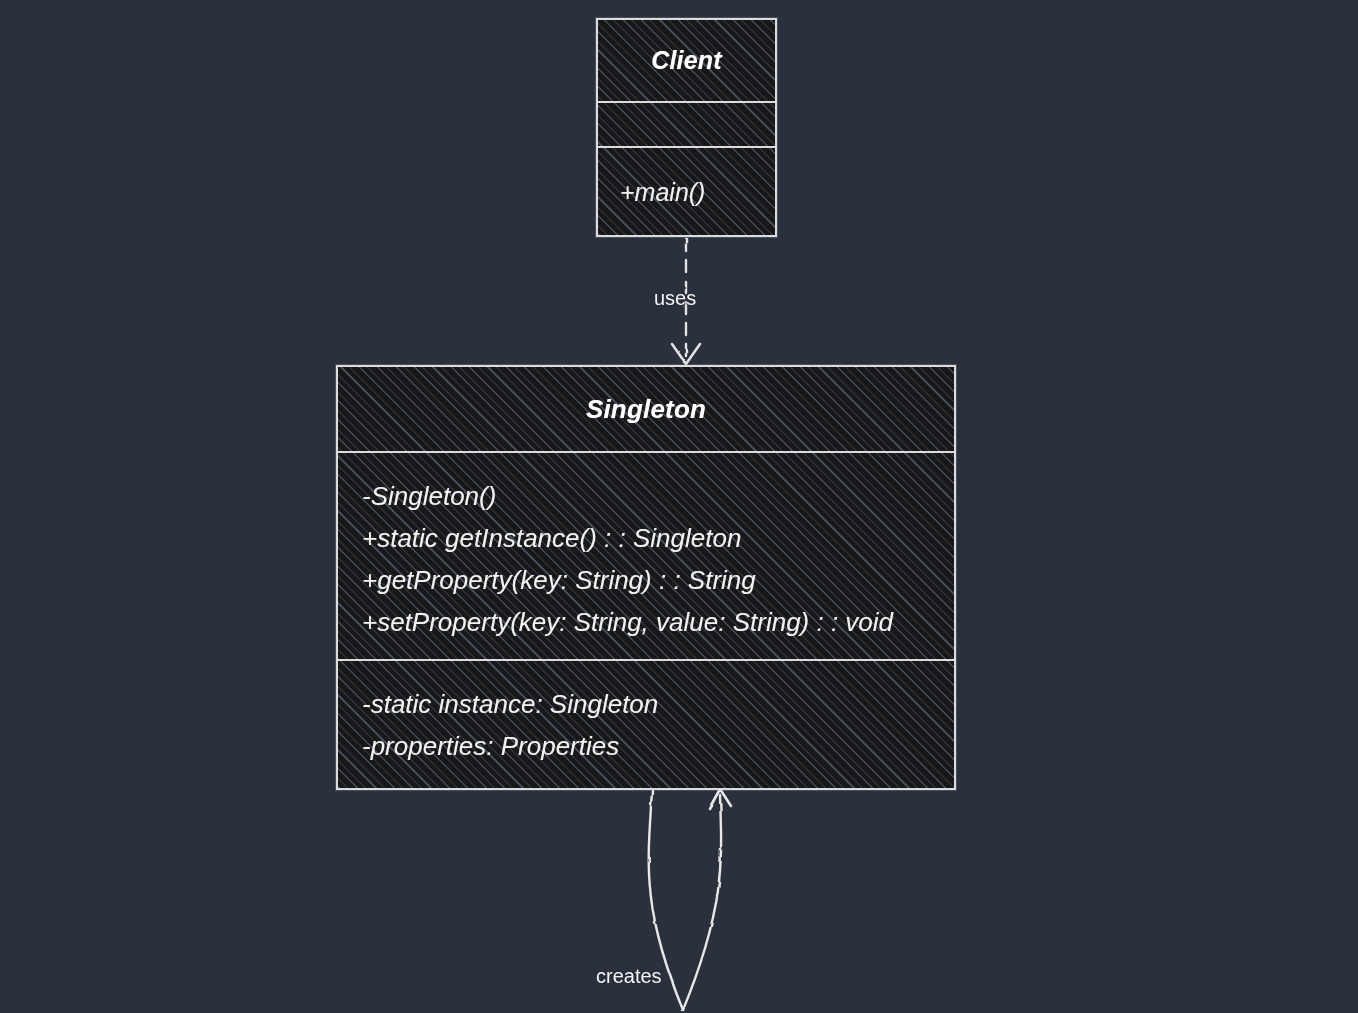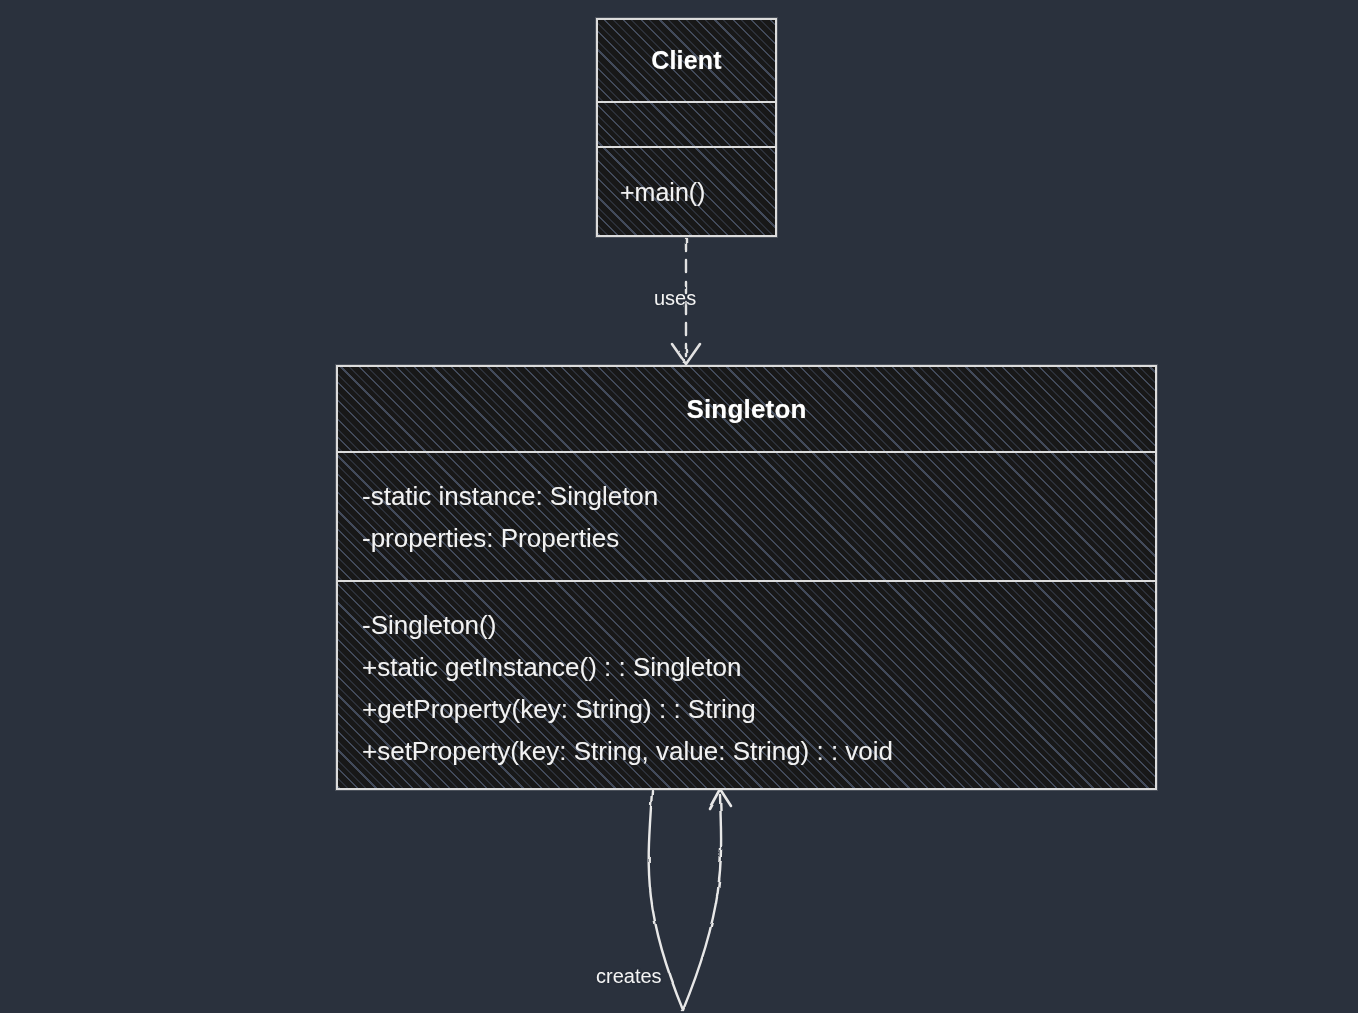--- a/index.html
+++ b/index.html
@@ -40,20 +40,21 @@
         rgba(24,24,24,0) 7.4px,
         rgba(24,24,24,0) 13px
       );
     box-shadow: 0 0 0 1px rgba(220,220,220,0.18);
   }
 
   .box-compartment {
     position: relative;
     box-sizing: border-box;
     overflow: hidden;
+    font-style: italic;
   }
   .compartment-divider {
     border-top: 2px solid #dcdcdc;
   }
 
   .class-title {
     text-align: center;
     font-weight: bold;
     color: #ffffff;
     letter-spacing: 0.2px;
@@ -83,21 +84,21 @@
   #client-methods-compartment .member-line {
     font-size: 25px;
     padding-left: 22px;
     line-height: 89px;
   }
 
   
   #singleton-box {
     left: 336px;
     top: 365px;
-    width: 821px;
+    width: 620px;
     height: 425px;
   }
   #singleton-title-compartment { height: 84px; }
   #singleton-title-compartment .class-title {
     font-size: 26px;
     line-height: 84px;
   }
   #singleton-attributes-compartment {
     height: 129px;
     padding: 22px 0 0 24px;
@@ -160,26 +161,26 @@
   <div class="box-compartment compartment-divider" id="client-attributes-compartment"></div>
   <div class="box-compartment compartment-divider" id="client-methods-compartment">
     <div class="member-line">+main()</div>
   </div>
 </div>
 
 <div class="uml-box" id="singleton-box">
   <div class="box-compartment" id="singleton-title-compartment">
     <div class="class-title">Singleton</div>
   </div>
-  <div class="box-compartment compartment-divider" id="singleton-attributes-compartment">
-    <div class="member-line">-static instance: Singleton</div>
-    <div class="member-line">-properties: Properties</div>
-  </div>
   <div class="box-compartment compartment-divider" id="singleton-methods-compartment">
     <div class="member-line">-Singleton()</div>
     <div class="member-line">+static getInstance() : : Singleton</div>
     <div class="member-line">+getProperty(key: String) : : String</div>
     <div class="member-line">+setProperty(key: String, value: String) : : void</div>
+  </div>
+  <div class="box-compartment compartment-divider" id="singleton-attributes-compartment">
+    <div class="member-line">-static instance: Singleton</div>
+    <div class="member-line">-properties: Properties</div>
   </div>
 </div>
 
 <div class="edge-label" id="uses-label">uses</div>
 <div class="edge-label" id="creates-label">creates</div>
 
 </body></html>

